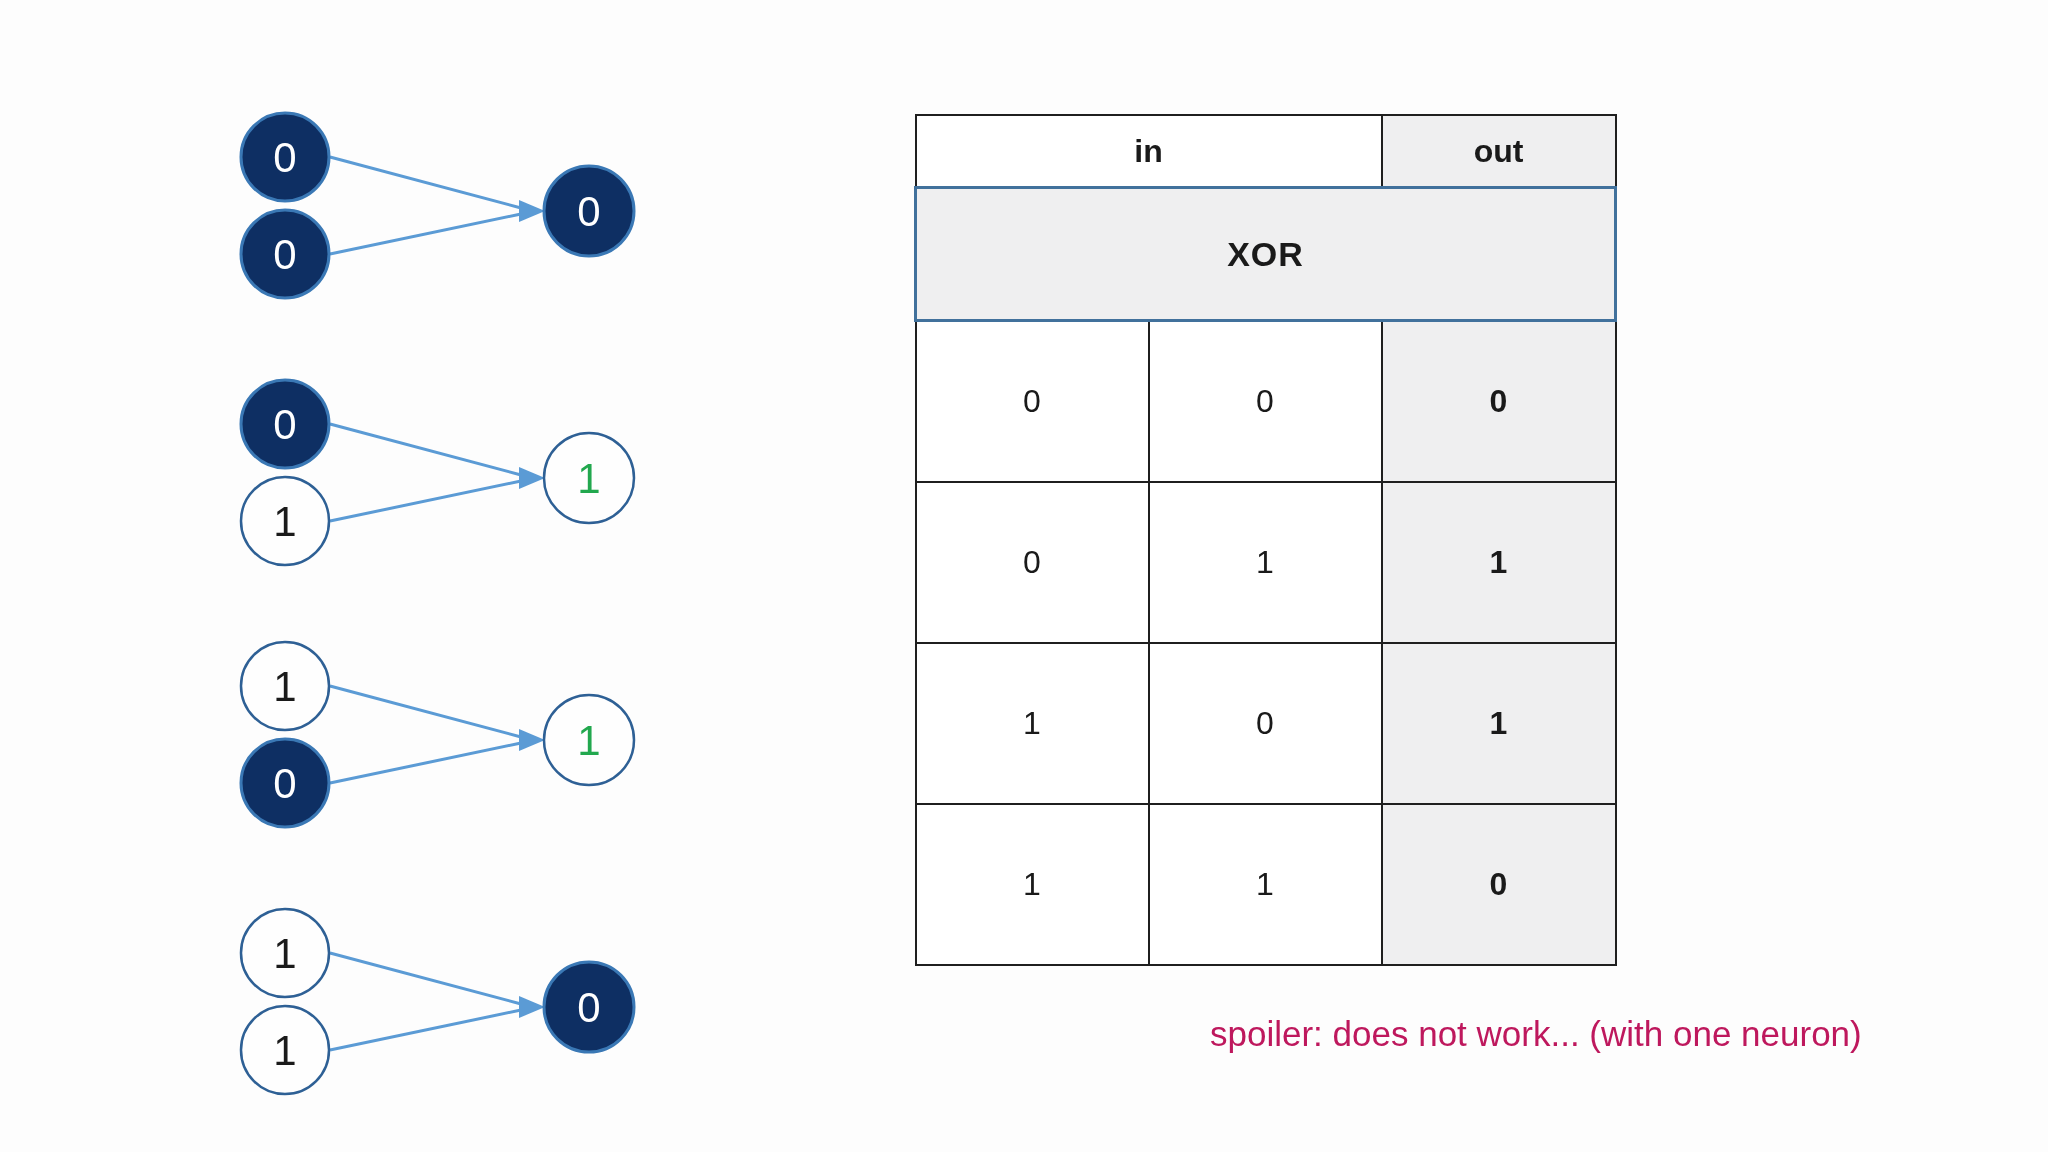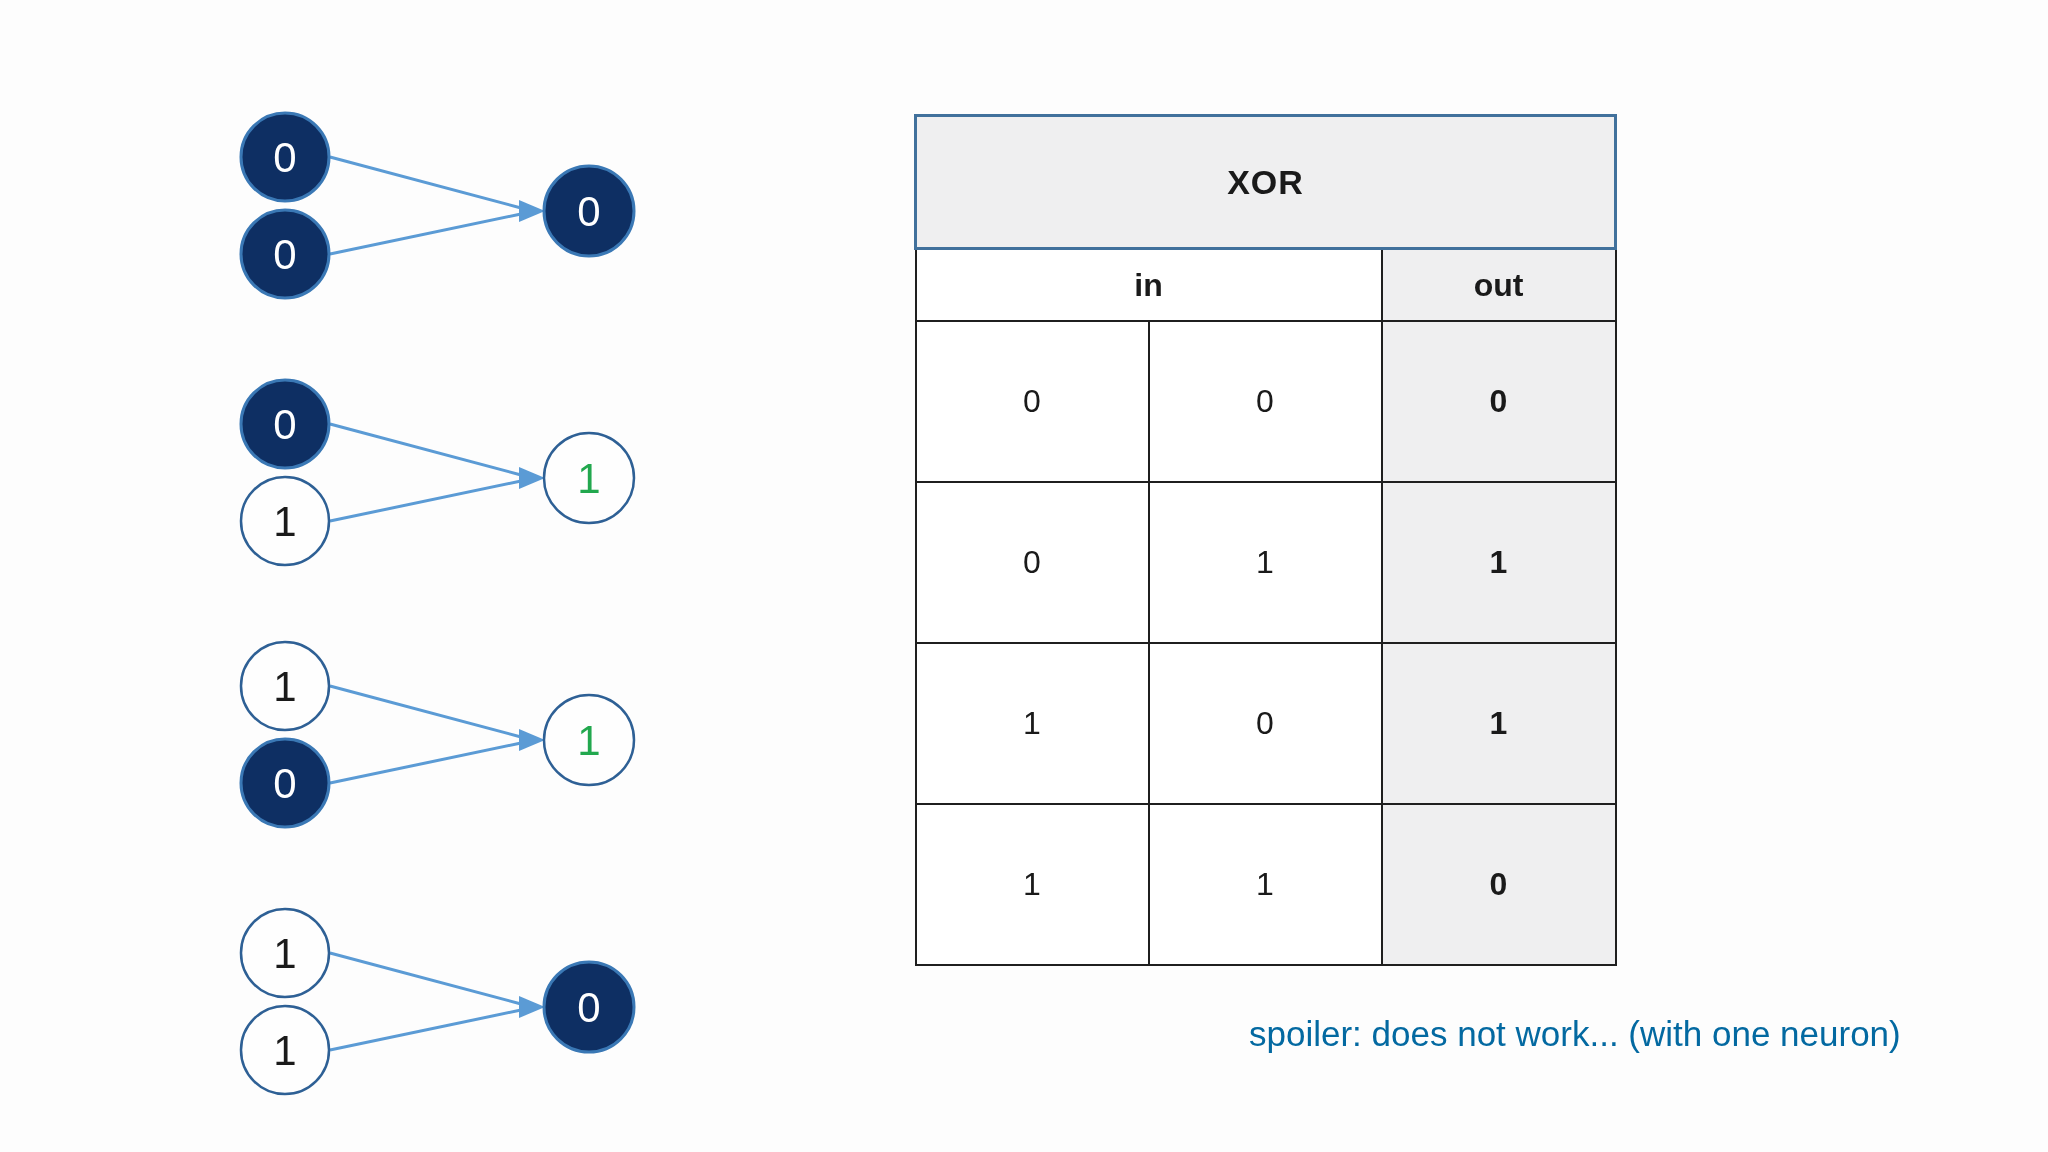--- a/index.html
+++ b/index.html
@@ -56,24 +56,24 @@
     letter-spacing: 1px;
   }
   #xor-table .hdr-cell { height: 70px; font-weight: bold; background: #ffffff; }
   #xor-table .hdr-cell.out { background: var(--gray); }
   #xor-table .data-cell { height: 159px; background: #ffffff; font-weight: normal; }
   #xor-table .data-cell.out { background: var(--gray); font-weight: bold; }
 
   
   #caption {
     position: absolute;
-    left: 1249px;
+    left: 1210px;
     top: 1014px;
     font-size: 35px;
-    color: #0369a1;
+    color: #be185d;
     white-space: nowrap;
   }
 </style>
 </head>
 <body>
 
 <div id="slide" style="--navy: #0e2f63; --navy-border: #3a78b5; --ring-border: #2e6095; --arrow: #5b9bd5; --green: #22a84e; --gray: #efeff0; --title-border: #41719c; --cell-border: #1f1f1f; --ink: #1a1a1a;">
 
   <div class="net" style="top:100px">
       <svg width="440" height="230" viewBox="0 0 440 230">
@@ -129,25 +129,25 @@
     </div>
 
   <table id="xor-table">
     <colgroup>
       <col style="width:233px">
         <col style="width:233px">
         <col style="width:234px">
     </colgroup>
     <tbody>
       <tr>
-        <td class="title-cell" colspan="3">XOR</td>
+        <td class="hdr-cell" colspan="2">in</td>
+        <td class="hdr-cell out">out</td>
       </tr>
       <tr>
-        <td class="hdr-cell" colspan="2">in</td>
-        <td class="hdr-cell out">out</td>
+        <td class="title-cell" colspan="3">XOR</td>
       </tr>
 
     <tr>
           <td class="data-cell">0</td>
           <td class="data-cell">0</td>
           <td class="data-cell out">0</td>
         </tr>
         <tr>
           <td class="data-cell">0</td>
           <td class="data-cell">1</td>

